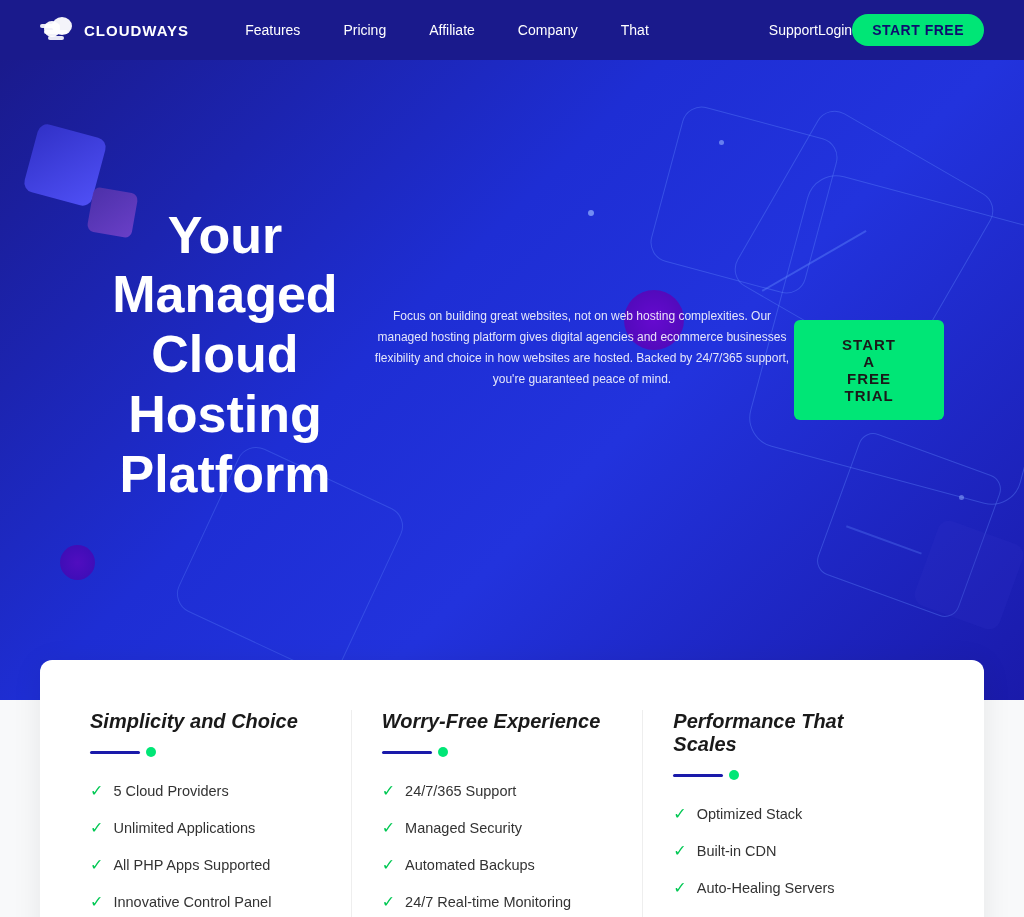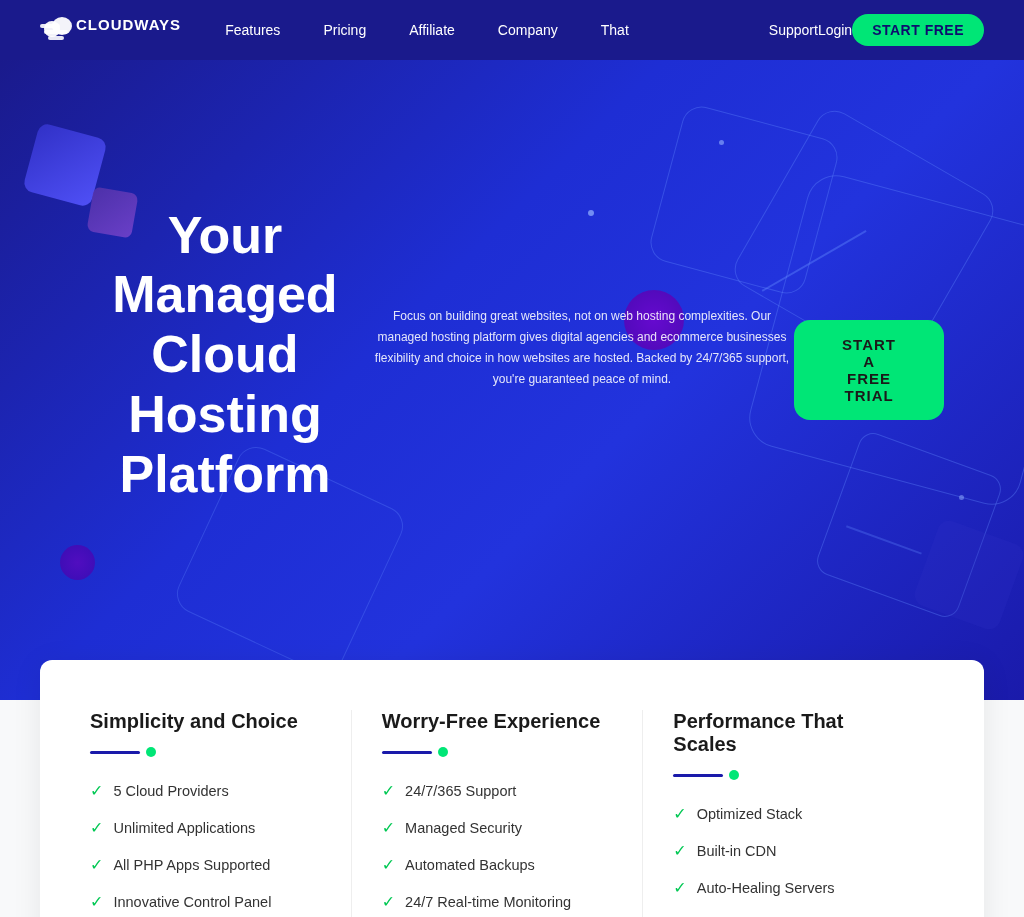--- a/index.html
+++ b/index.html
@@ -10,22 +10,23 @@
       background: #1a1a8c;
       display: flex;
       align-items: center;
       padding: 0 40px;
       height: 60px;
       position: relative;
       z-index: 10;
     }
     .navbar-logo {
       display: flex;
-      gap: 0;
-      margin-right: 44px;
+      align-items: center;
+      gap: 8px;
+      margin-right: 56px;
     }
     .logo-icon {
       width: 36px;
       height: 28px;
     }
     .navbar-brand {
       color: white;
       font-weight: 700;
       font-size: 15px;
       letter-spacing: 1px;
@@ -213,21 +214,21 @@
       line-height: 1.75;
       max-width: 680px;
       margin-bottom: 44px;
       position: relative;
       z-index: 2;
     }
     .btn-trial {
       background: #00e676;
       color: #1a1a1a;
       padding: 16px 48px;
-      border-radius: 16px;
+      border-radius: 6px;
       font-size: 15px;
       font-weight: 700;
       letter-spacing: 1px;
       text-decoration: none;
       position: relative;
       z-index: 2;
       display: inline-block;
       text-transform: uppercase;
     }
 
@@ -252,20 +253,21 @@
       padding: 0 30px;
       border-right: 1px solid #eee;
     }
     .feature-col:last-child { border-right: none; }
     .feature-col:first-child { padding-left: 0; }
     .feature-heading {
       font-size: 20px;
       font-weight: 700;
       color: #1a1a1a;
       margin-bottom: 14px;
+      font-style: italic;
     }
     .feature-divider {
       display: flex;
       align-items: center;
       gap: 6px;
       margin-bottom: 24px;
     }
     .divider-bar {
       width: 50px;
       height: 3px;

